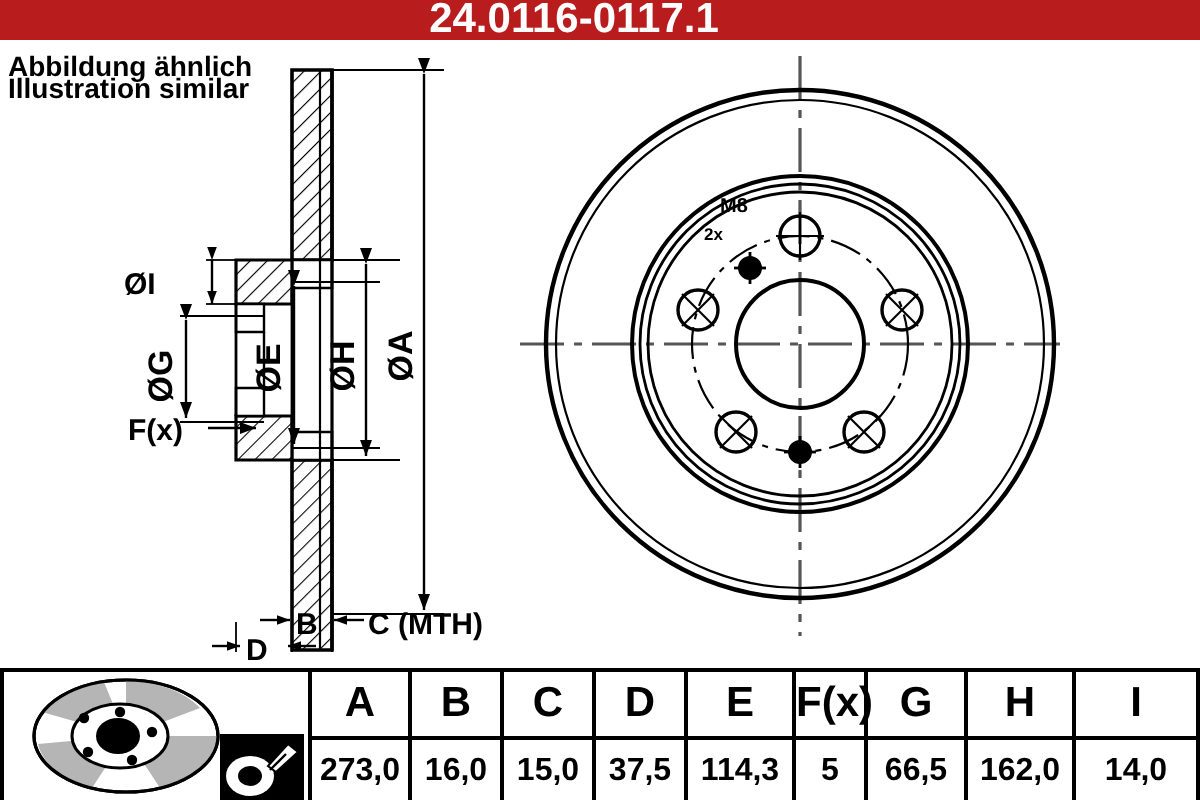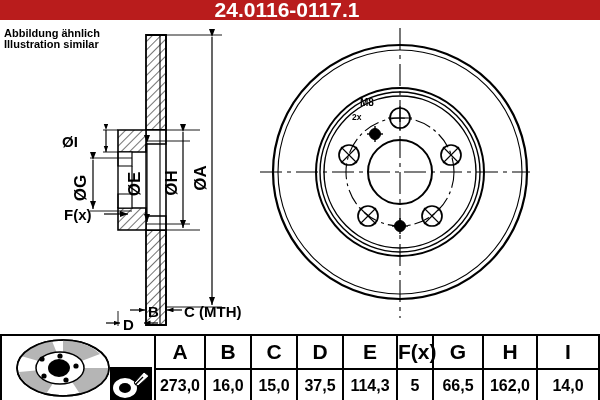--- a/index.html
+++ b/index.html
@@ -21,21 +21,21 @@
   }
   .header-bar .ht{
     color:#fff;font-weight:bold;font-size:21px;letter-spacing:0px;
     white-space:pre;
   }
   .header-gap{width:26px;display:inline-block;}
 
   
   .caption{
     position:absolute;left:4px;top:28px;
-    font-size:11px;font-weight:bold;line-height:11px;
+    font-size:14px;font-weight:bold;line-height:11px;
   }
 
   
   .draw-area{position:absolute;left:0;top:26px;width:600px;height:308px;}
   svg.dwg{display:block;}
 
   .lbl{font-family:"Liberation Sans", sans-serif;font-weight:bold;fill:#000;}
   .lbl-lg{font-size:17px;}
   .lbl-md{font-size:15px;}
   .lbl-sm{font-size:10px;}

